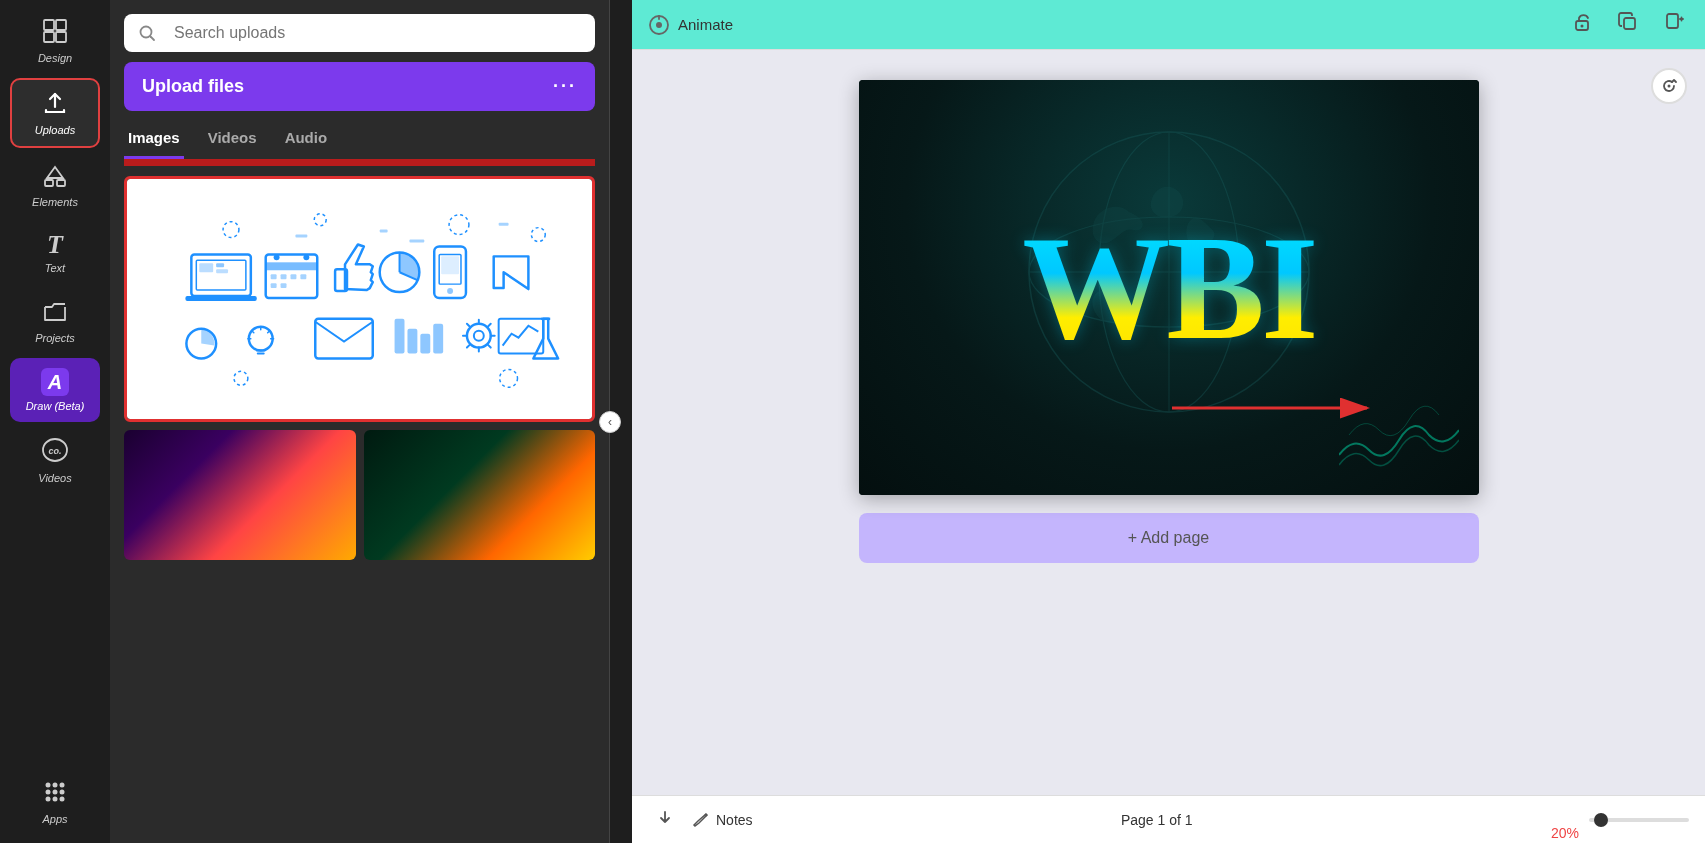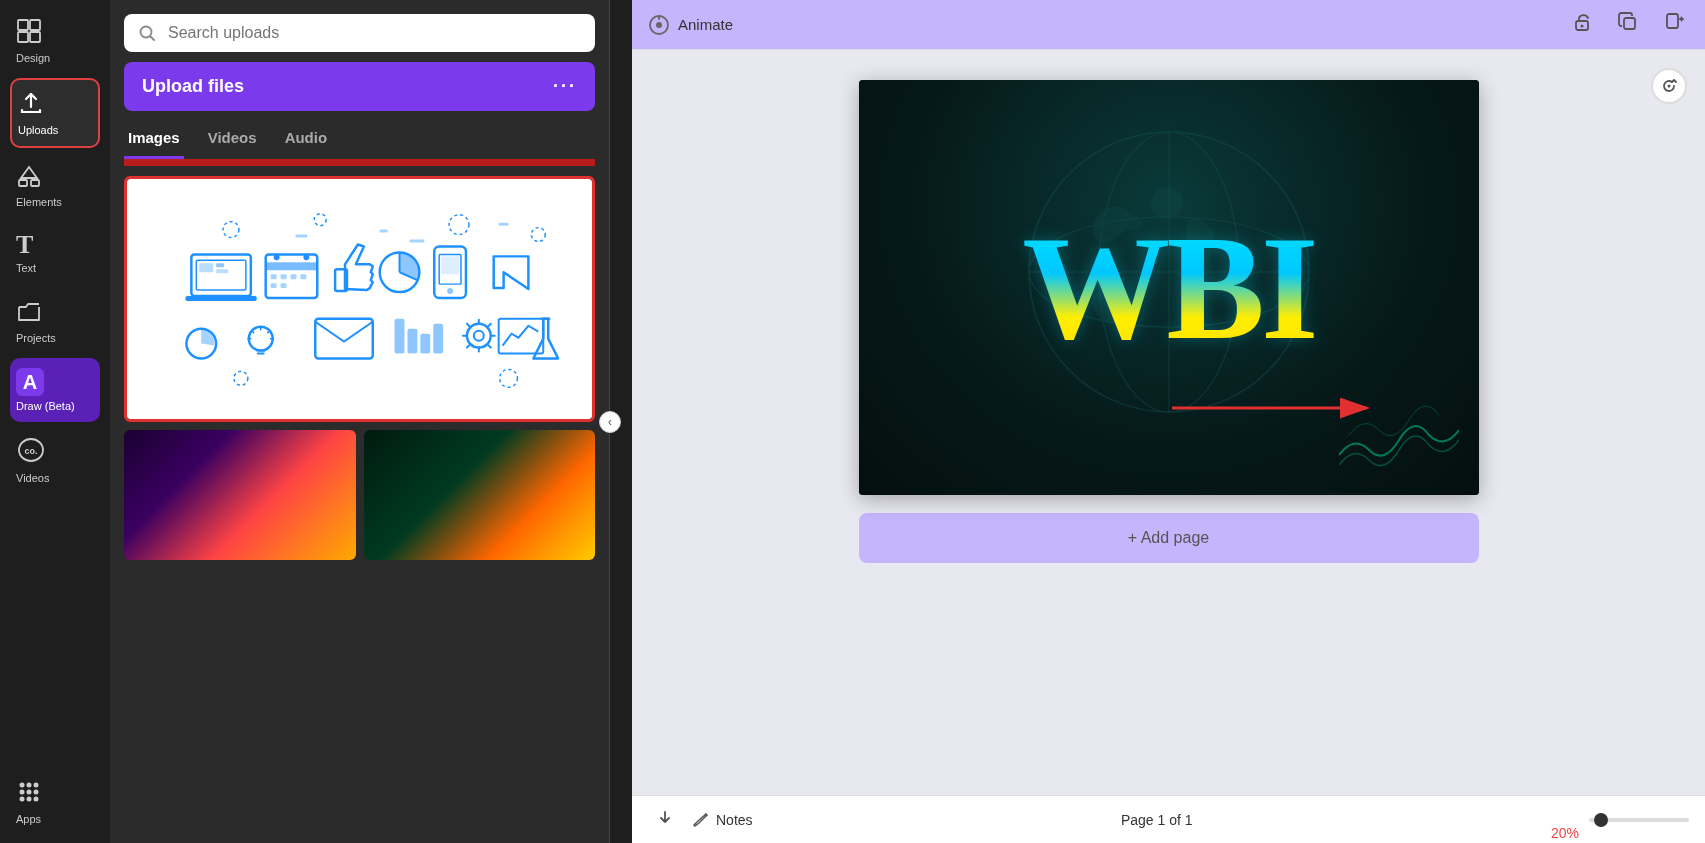--- a/index.html
+++ b/index.html
@@ -14,30 +14,31 @@
       display: flex;
       flex-direction: column;
       align-items: center;
       padding: 8px 0;
       gap: 4px;
       flex-shrink: 0;
     }
     .sidebar-item {
       display: flex;
       flex-direction: column;
-      align-items: flex-start;
+      align-items: center;
       justify-content: center;
       width: 90px;
       padding: 10px 6px;
       border-radius: 10px;
       cursor: pointer;
       color: #ccc;
       font-size: 11px;
       gap: 4px;
       position: relative;
+      font-style: italic;
     }
     .sidebar-item.active {
       border: 2.5px solid #e04040;
       background: #2d2d2d;
       color: #fff;
     }
     .sidebar-item .icon-wrap {
       font-size: 22px;
       line-height: 1;
     }
@@ -57,21 +58,21 @@
       gap: 10px;
       flex-shrink: 0;
       border-right: 1px solid #444;
     }
     .search-bar {
       display: flex;
       align-items: center;
       background: #fff;
       border-radius: 8px;
       padding: 10px 14px;
-      gap: 12px;
+      gap: 18px;
     }
     .search-bar input {
       border: none;
       outline: none;
       font-size: 16px;
       color: #555;
       flex: 1;
       background: transparent;
     }
     .upload-btn {
@@ -155,21 +156,21 @@
     
     .canvas-area {
       flex: 1;
       background: #e8e8f0;
       display: flex;
       flex-direction: column;
       position: relative;
     }
     .canvas-toolbar {
       height: 50px;
-      background: #c4b5fd;
+      background: #5eead4;
       display: flex;
       align-items: center;
       padding: 0 16px;
       gap: 16px;
       border-bottom: 1px solid #ddd;
       flex-shrink: 0;
     }
     .animate-btn {
       display: flex;
       align-items: center;

